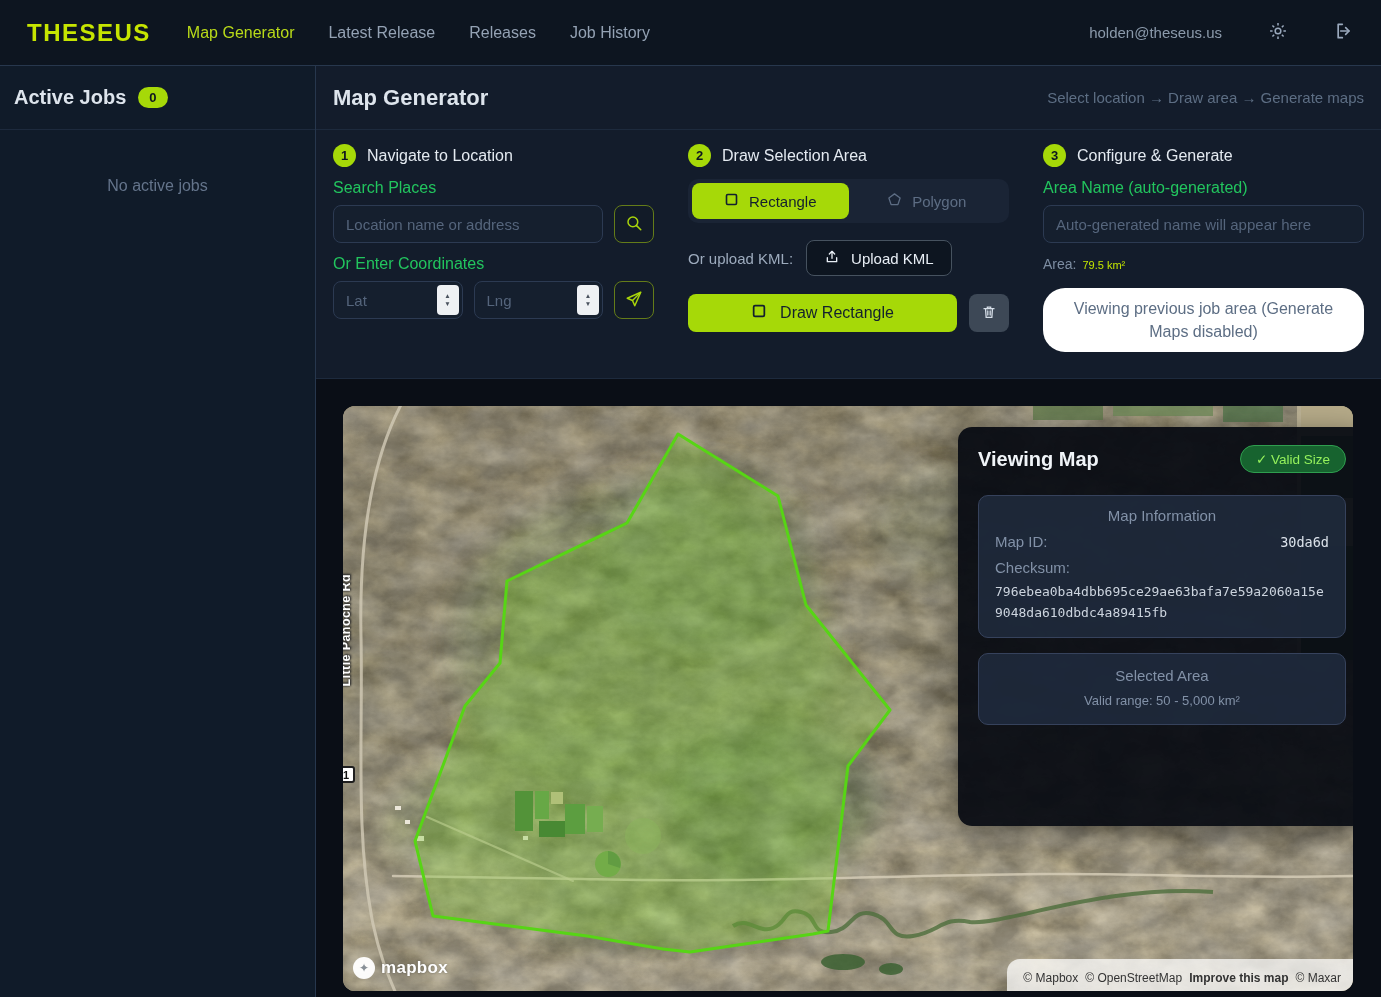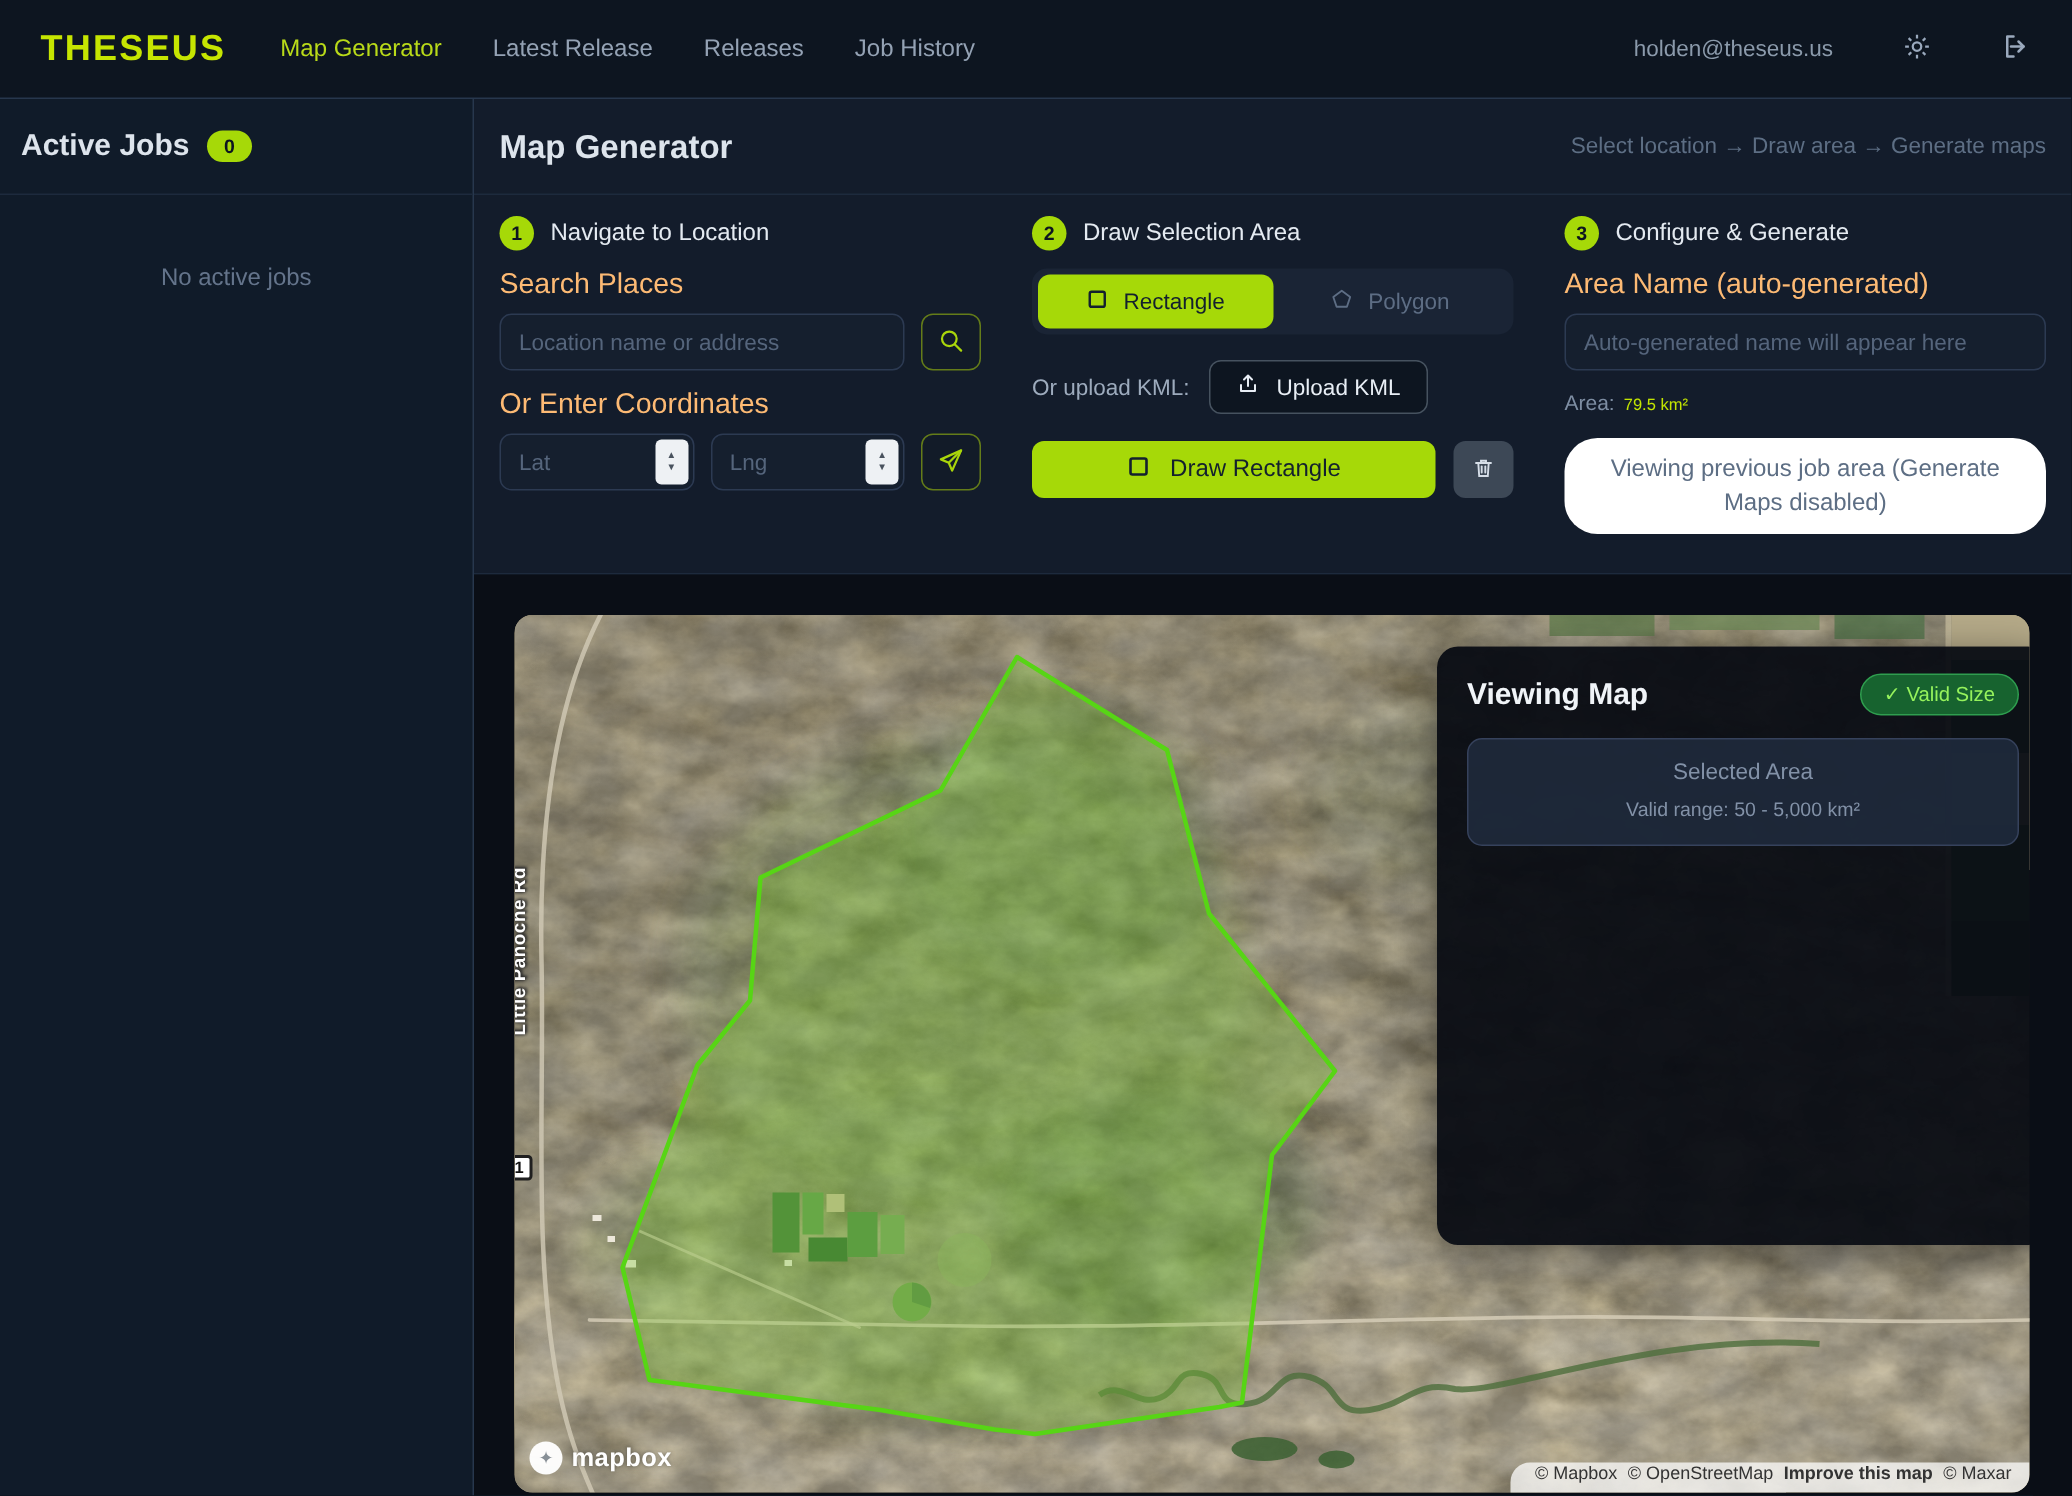--- a/index.html
+++ b/index.html
@@ -38,21 +38,21 @@
 
   
   .steps { display:grid; grid-template-columns:1fr 1fr 1fr;
     border-bottom:1px solid #1d2a3d; }
   .step { padding:14px 17px 26px; }
   .step-head { display:flex; align-items:center; gap:11px; margin-bottom:12px; }
   .step-num { width:23px; height:23px; border-radius:50%; background:#a6d908;
     color:#0d1520; font-weight:700; font-size:13px; display:flex;
     align-items:center; justify-content:center; }
   .step-title { font-size:16px; color:#e4eaf1; }
-  .lbl { font-size:19px; color:#fdba74; margin:12px 0 8px; }
+  .lbl { font-size:16px; color:#22c55e; margin:12px 0 8px; }
   .inp { width:100%; height:38px; background:#151f2e; border:1px solid #2c3a52;
     border-radius:8px; padding:0 12px; color:#dfe6ee; font-size:15px;
     font-family:inherit; outline:none; }
   .inp::placeholder { color:#55657c; }
   .row { display:flex; gap:11px; }
   .icon-btn { width:40px; min-width:40px; height:38px; background:#121b28;
     border:1px solid #647c19; border-radius:8px; display:flex;
     align-items:center; justify-content:center; cursor:pointer; }
   .num-wrap { position:relative; flex:1; }
   .num-wrap .inp { padding-right:32px; }
@@ -103,21 +103,21 @@
 
   .mapbox-logo { position:absolute; left:10px; bottom:12px; display:flex;
     align-items:center; gap:6px; }
   .mapbox-circle { width:22px; height:22px; border-radius:50%;
     background:rgba(255,255,255,.96); display:flex; align-items:center;
     justify-content:center; color:#888f96; font-size:12px; }
   .mapbox-text { color:#fff; font-size:17px; font-weight:700;
     text-shadow:0 0 3px rgba(40,40,40,.55); letter-spacing:.3px; }
 
   .attribution { position:absolute; right:0; bottom:0; background:rgba(255,255,255,.74);
-    border-top-left-radius:13px; padding:0 12px 6px 16px; font-size:12px;
+    border-top-left-radius:13px; padding:12px 12px 6px 16px; font-size:12px;
     color:#333; display:flex; gap:7px; align-items:center; }
   .attribution .bold { font-weight:700; cursor:pointer; }
   .attr-link { cursor:pointer; }
 
   
   .vpanel { position:absolute; left:615px; top:21px; width:408px; height:399px;
     background:rgba(8,12,19,.95); border-radius:14px; padding:18px 20px;
     box-shadow:0 8px 30px rgba(0,0,0,.5); }
   .vpanel-head { display:flex; align-items:center; justify-content:space-between; }
   .vpanel-title { font-size:20px; font-weight:700; color:#f0f4f8; }
@@ -429,20 +429,29 @@
           <span class="attr-link">© OpenStreetMap</span>
           <span class="bold">Improve this map</span>
           <span class="attr-link">© Maxar</span>
         </div>
 
         <div class="vpanel">
           <div class="vpanel-head">
             <span class="vpanel-title">Viewing Map</span>
             <span class="valid-badge">✓ Valid Size</span>
           </div>
+          <div class="card">
+            <div class="card-title">Map Information</div>
+            <div class="kv">
+              <span class="kv-label">Map ID:</span>
+              <span class="kv-value">30da6d</span>
+            </div>
+            <div class="checksum-label">Checksum:</div>
+            <div class="checksum">796ebea0ba4dbb695ce29ae63bafa7e59a2060a15e9048da610dbdc4a89415fb</div>
+          </div>
           <div class="card center">
             <div class="card-title">Selected Area</div>
             <div class="range">Valid range: 50 - 5,000 km²</div>
           </div>
         </div>
       </div>
     </section>
   </main>
 </div>
 

